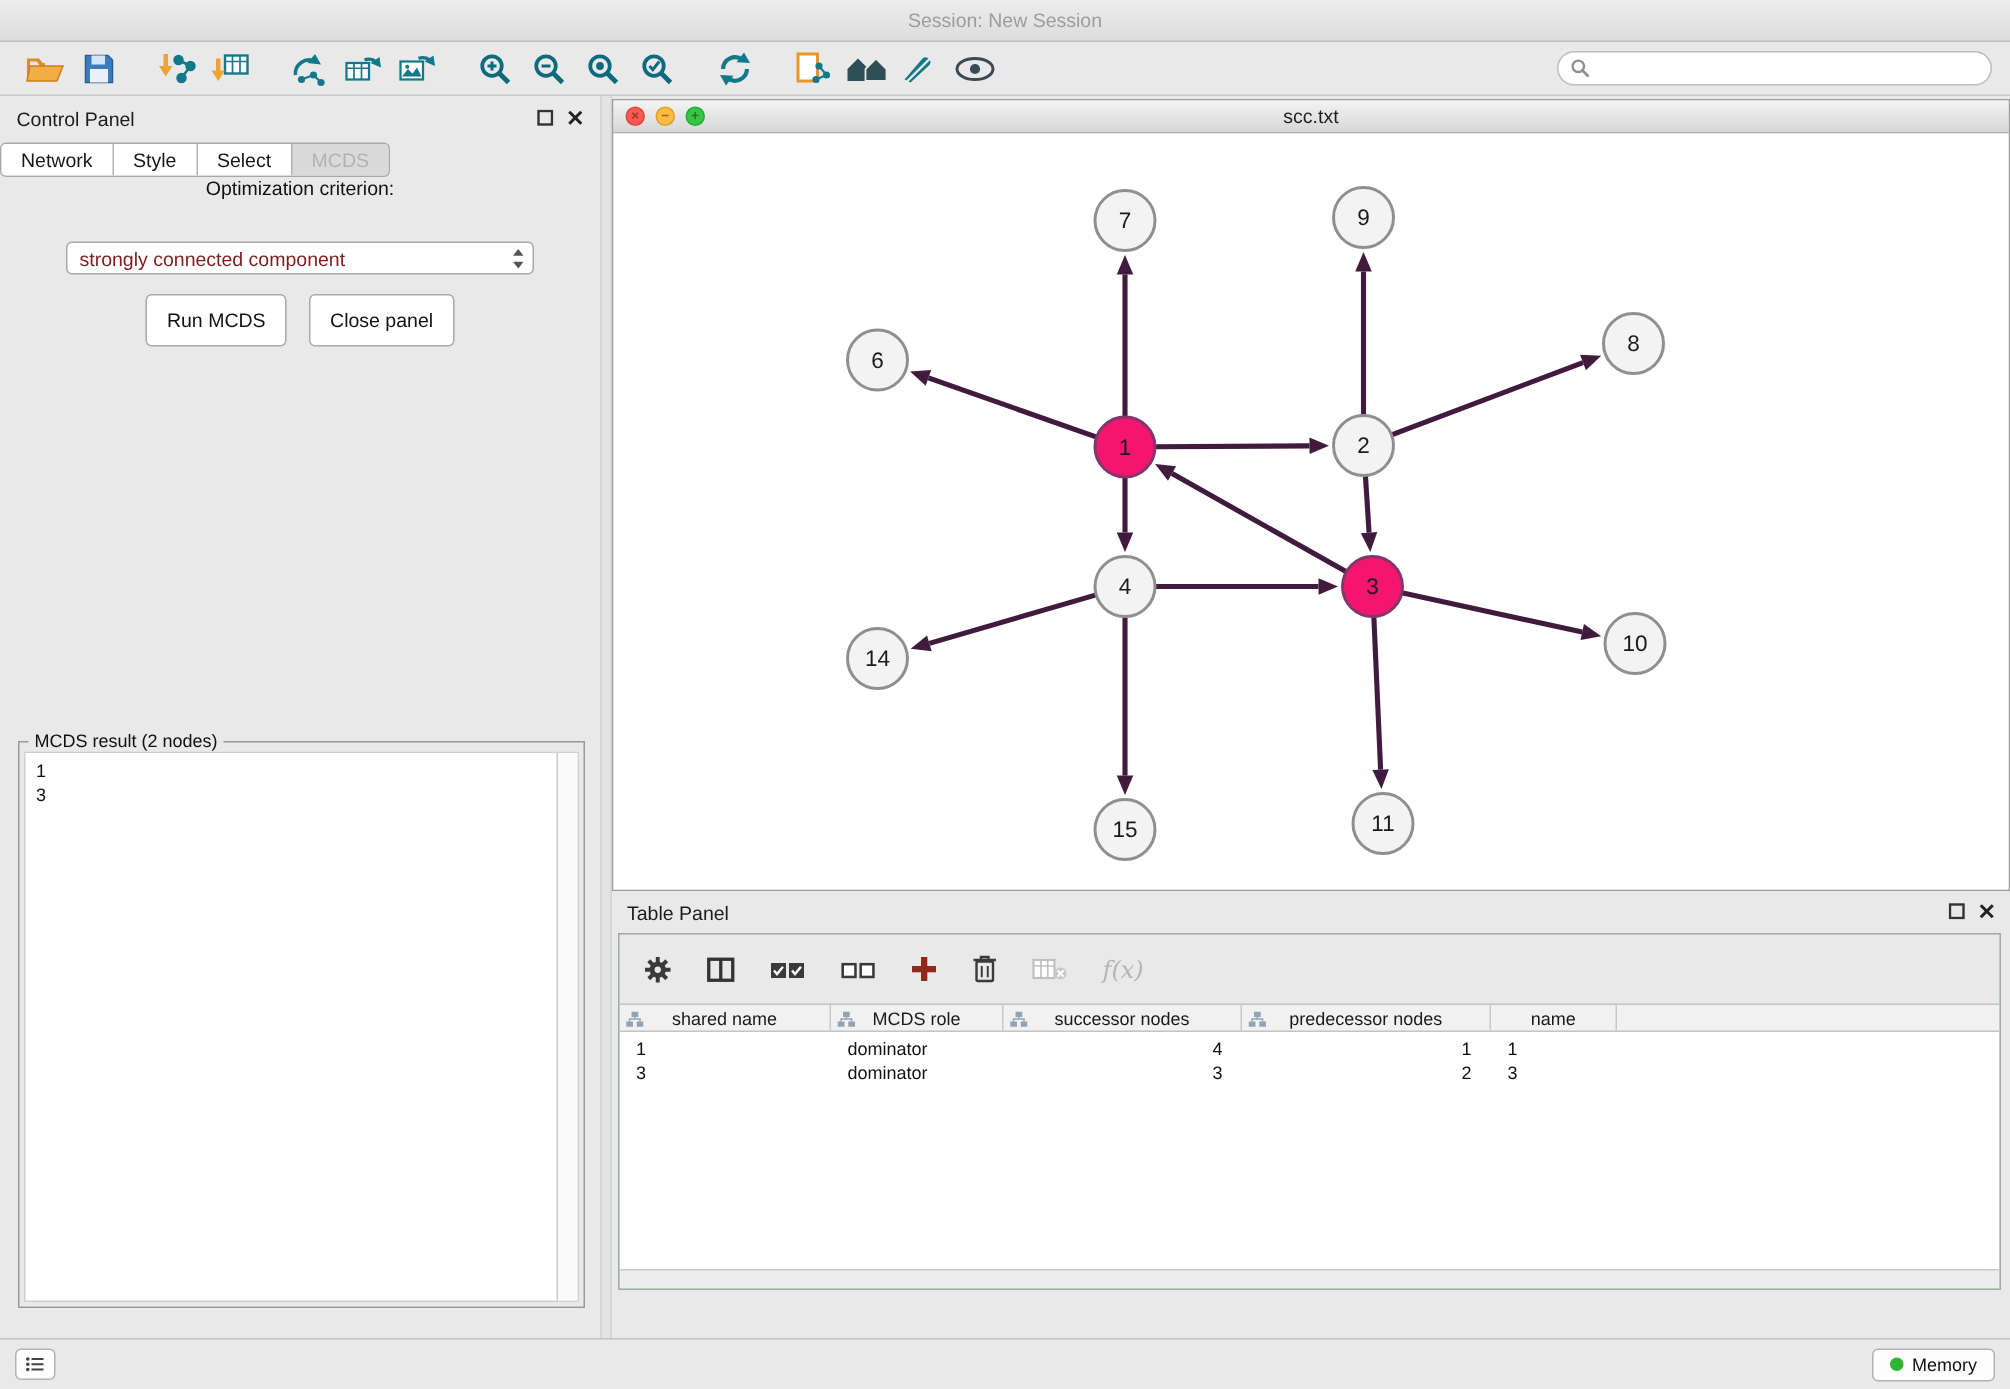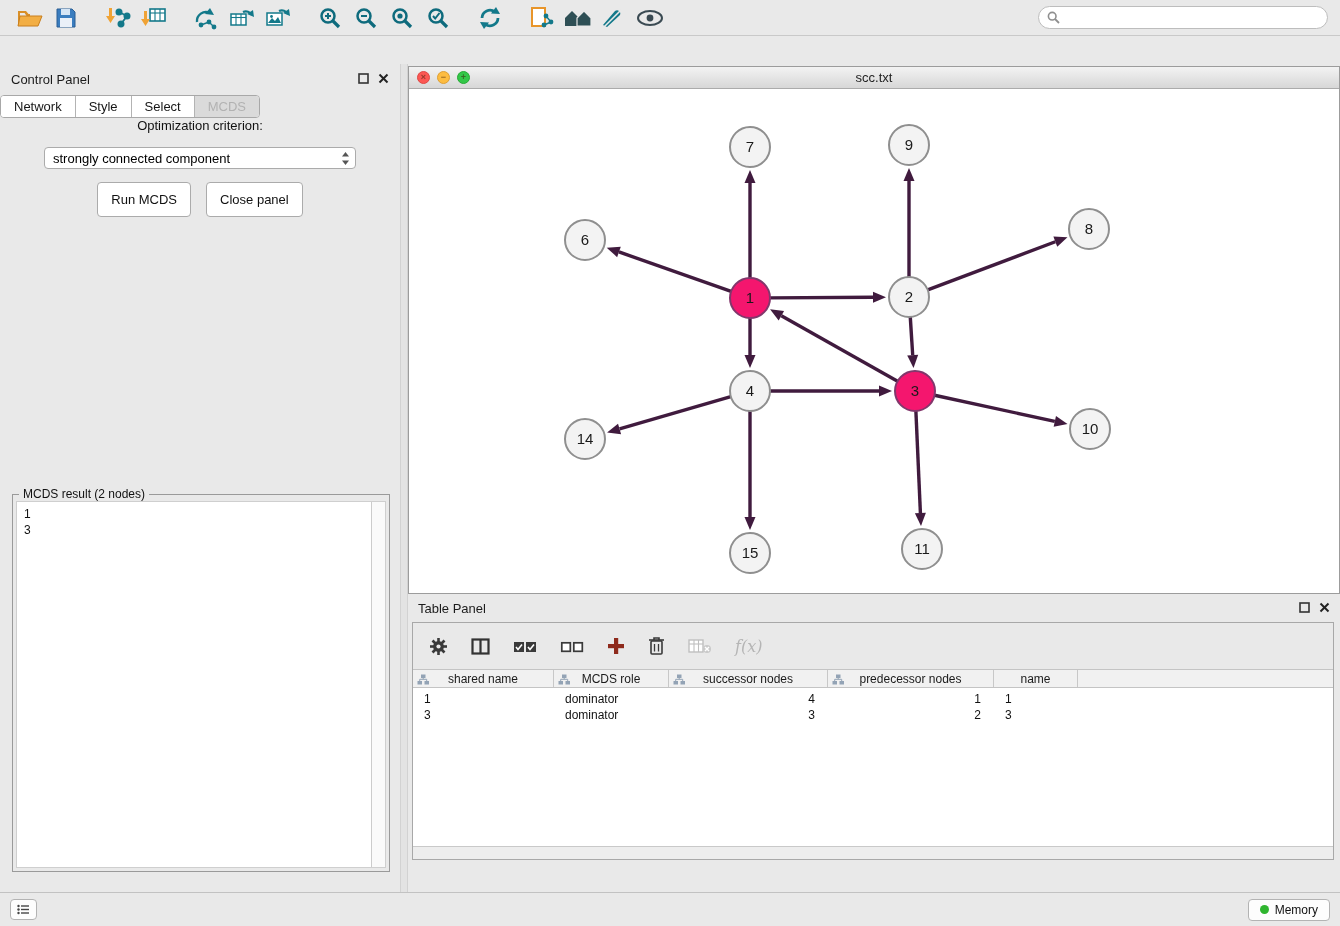--- a/index.html
+++ b/index.html
@@ -27,22 +27,22 @@
   
   .control-panel{position:absolute;top:2px;left:0;width:400px;bottom:0}
   .cp-header{height:26px;display:flex;align-items:center;padding:0 11px;font-size:13px;color:#1c1c1c}
   .win-btns{margin-left:auto;display:flex;gap:9px;align-items:center}
   .cp-tabs{text-align:left;margin-top:3px}
   .seg-group{display:inline-flex;border:1px solid #a8a8a8;border-radius:4px;overflow:hidden;background:#fff}
   .seg{padding:3px 13px;font-size:13px;color:#161616;background:#fff;border-left:1px solid #b3b3b3}
   .seg:first-child{border-left:none}
   .seg.active{background:#dadada;color:#b2b2b2}
   .opt-label{text-align:center;font-size:13px;color:#111}
-  .dropdown{position:relative;margin:14px 44px 0 44px;height:22px;background:#fff;border:1px solid #ababab;border-radius:4px;
-    font-size:13px;color:#000000;display:flex;align-items:center;padding:0 22px 0 8px}
+  .dropdown{position:relative;margin:28px 44px 0 44px;height:22px;background:#fff;border:1px solid #ababab;border-radius:4px;
+    font-size:13px;color:#7f1d1d;display:flex;align-items:center;padding:0 22px 0 8px}
   .dd-arrows{position:absolute;right:5px;top:3px}
   .cp-buttons{display:flex;justify-content:center;gap:15px;margin-top:13px}
   .btn{height:35px;padding:0 13px;background:#fff;border:1px solid #ababab;border-radius:4px;font-size:13px;color:#111;
     display:flex;align-items:center}
   .result-group{position:absolute;left:12px;right:10px;top:428px;height:378px;border:1px solid #9a9a9a}
   .result-legend{position:absolute;top:-8px;left:6px;background:#e9e9e9;padding:0 4px;font-size:12px;color:#111}
   .result-white{position:absolute;left:3px;right:3px;top:6px;bottom:3px;background:#fff;border:1px solid #cfcfcf;display:flex}
   .result-text{flex:1;padding:4px 7px;font-size:12px;line-height:16px;color:#111}
   .result-text span{display:block}
   .result-scroll{width:14px;border-left:1px solid #cccccc;background:#fafafa}
@@ -91,20 +91,23 @@
     display:flex;align-items:center;justify-content:center}
   .mem-btn{margin-left:auto;height:22px;display:flex;align-items:center;gap:6px;background:#fdfdfd;
     border:1px solid #b3b3b3;border-radius:4px;padding:0 11px;font-size:12px;color:#111}
   .mem-dot{width:9px;height:9px;border-radius:50%;background:#2fb52f}
 </style>
 </head>
 <body>
 
 <div class="app">
 
+  <div class="titlebar">
+    <span>Session: New Session</span>
+  </div>
 
   <div class="toolbar">
     <div class="tb-btn">
       <svg width="26" height="22" viewBox="0 0 26 22">
         <path d="M1 4 h8 l2.5 3 H13 v2 H9.6 L7.6 6 H3 v13 H1 z" fill="#d98f28"></path>
         <path d="M3 9 h22 l-4 10 H1 z" fill="#f2ae44" stroke="#c87f1e" stroke-width="1"></path>
       </svg>
     </div>
     <div class="tb-btn">
       <svg width="22" height="22" viewBox="0 0 22 22">

